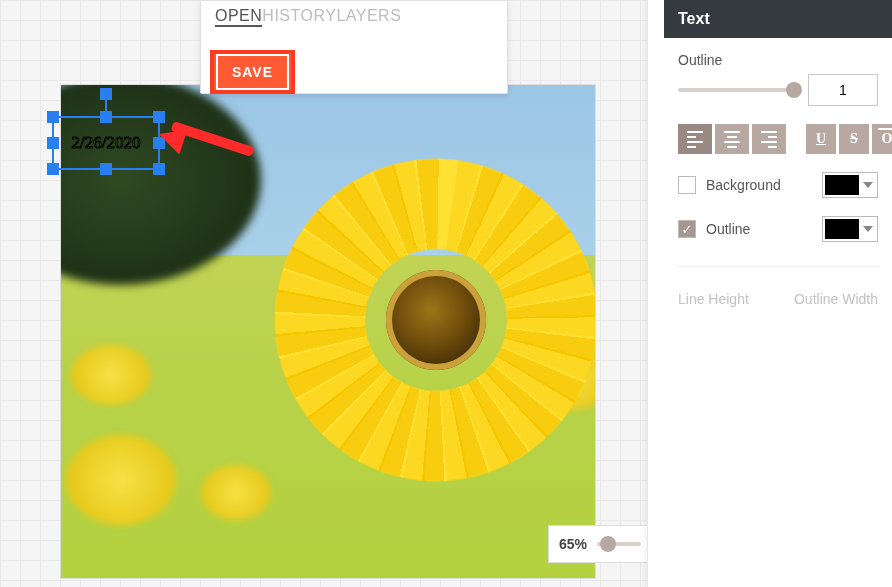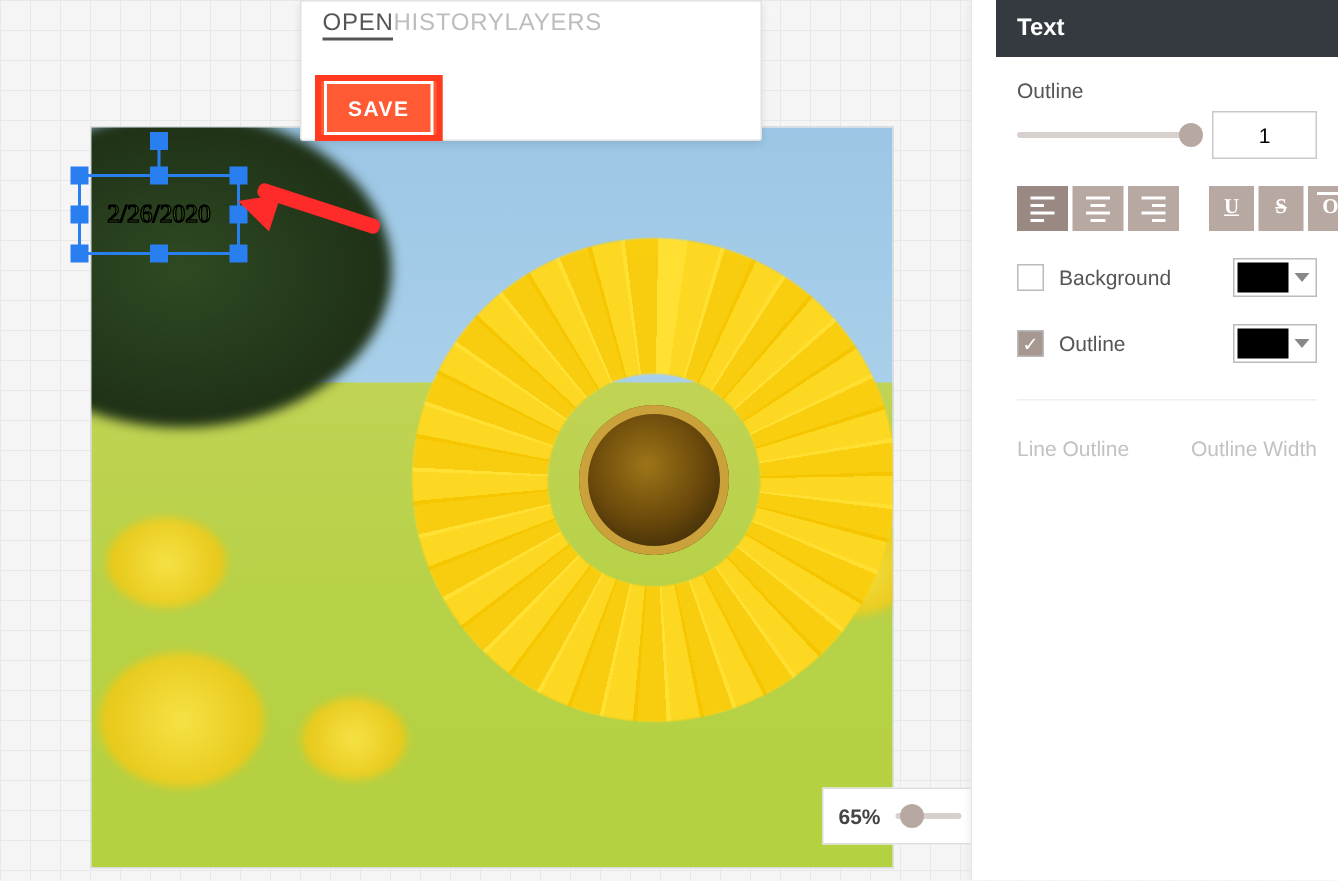--- a/index.html
+++ b/index.html
@@ -233,18 +233,18 @@
       </span>
       <div class="swatch">
         <div class="blk"></div>
         <div class="car"></div>
       </div>
     </div>
 
     <div class="sep"></div>
 
     <div class="disabled-row">
-      <span>Line Outline</span>
+      <span>Line Height</span>
       <span>Outline Width</span>
     </div>
 
   </div>
 </div>
 
 </body></html>

